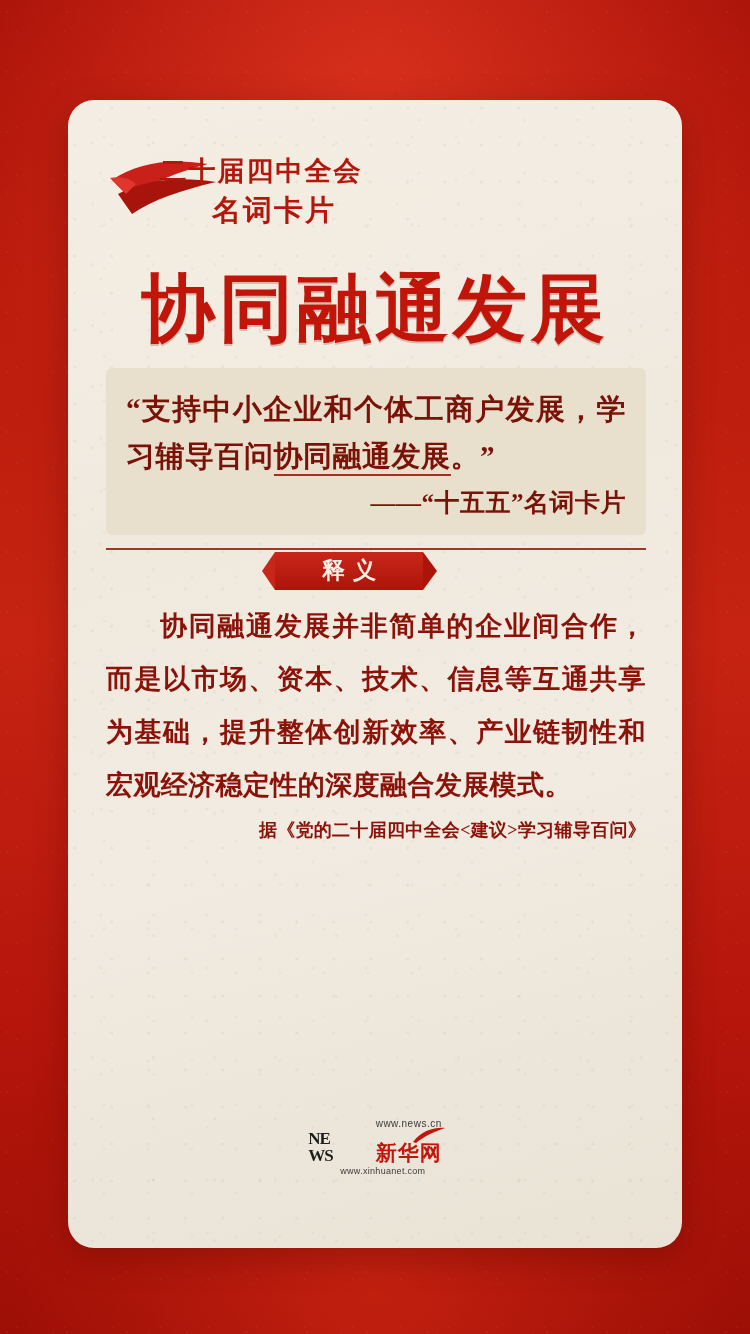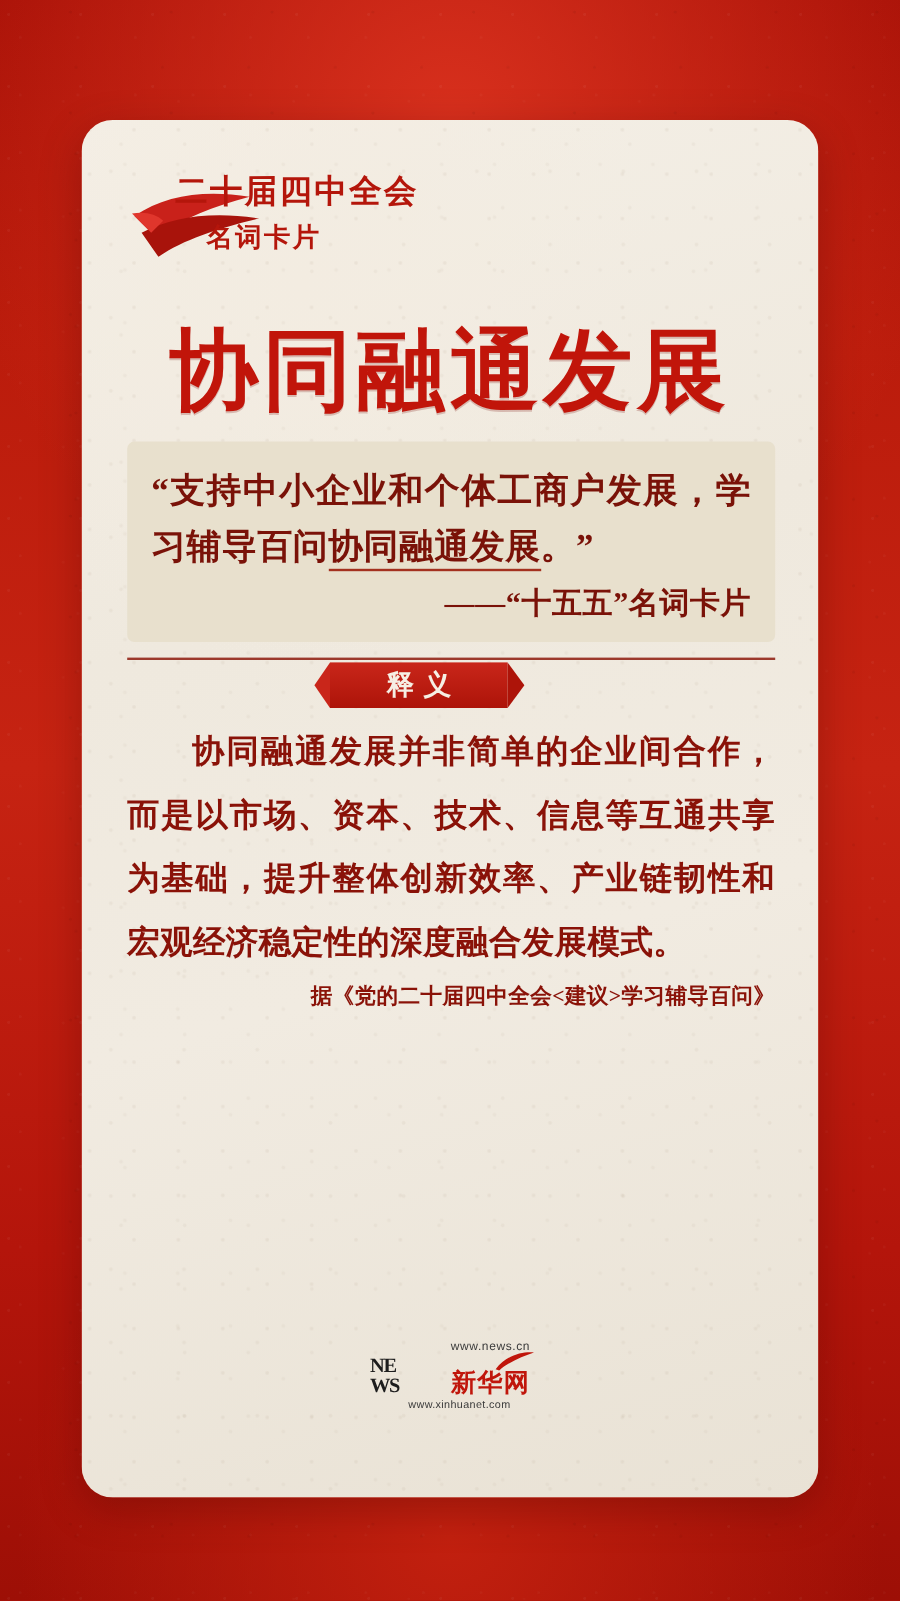--- a/index.html
+++ b/index.html
@@ -78,35 +78,35 @@
   .ribbon {
     position: absolute;
     left: 0;
     top: 14px;
     width: 120px;
     height: 74px;
   }
   .header-label {
     position: absolute;
     left: 38px;
-    top: 4px;
+    top: 16px;
     width: 230px;
-    text-align: left;
+    text-align: center;
     color: #b4160b;
     font-family: "Liberation Serif", "DejaVu Serif", serif;
     font-weight: bold;
   }
   .header-line1 {
     font-size: 27px;
     letter-spacing: 2px;
     line-height: 38px;
     white-space: nowrap;
   }
   .header-line2 {
-    font-size: 22px;
+    font-size: 29px;
     letter-spacing: 2px;
     line-height: 40px;
     white-space: nowrap;
     padding-left: 26px;
   }
 
   
   .title {
     position: absolute;
     left: 0;

